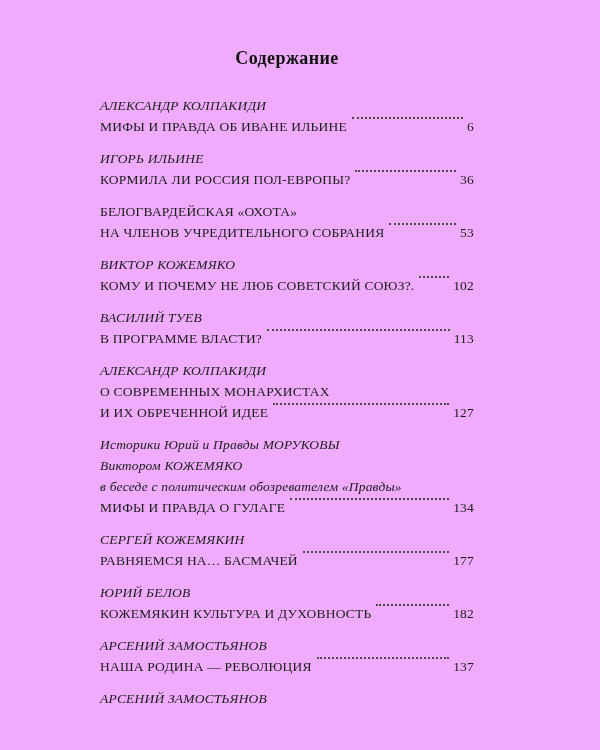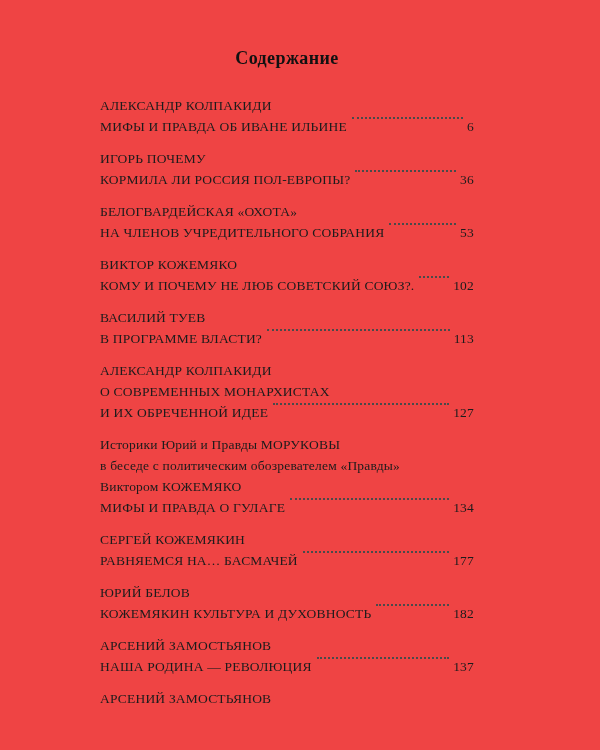--- a/index.html
+++ b/index.html
@@ -5,41 +5,42 @@
   html, body {
     margin: 0;
     padding: 0;
     background: #ffffff;
   }
   .page {
     position: relative;
     width: 600px;
     height: 750px;
     box-sizing: border-box;
-    background: #ef4444;
+    background: #f0abfc;
     padding: 48px 126px 0 100px;
     font-family: "Liberation Serif", "DejaVu Serif", serif;
     color: #1c1c1c;
     overflow: hidden;
   }
   .toc-title {
     margin: 0 0 26px 0;
     text-align: center;
     font-size: 18px;
     font-weight: bold;
     letter-spacing: 0.4px;
     color: #111111;
   }
   .entries {
     width: 100%;
   }
   .entry {
     margin: 0 0 11px 0;
   }
   .author {
+    font-style: italic;
     font-size: 13.5px;
     line-height: 21px;
     letter-spacing: 0.2px;
     white-space: nowrap;
   }
   .title-line {
     font-size: 13.5px;
     line-height: 21px;
     letter-spacing: 0.2px;
     white-space: nowrap;
@@ -78,21 +79,21 @@
   <div class="entries">
       <div class="entry">
         <div class="author">АЛЕКСАНДР КОЛПАКИДИ</div>
         <div class="title-row">
           <span class="title-text">МИФЫ И ПРАВДА ОБ ИВАНЕ ИЛЬИНЕ</span>
           <span class="leader"></span>
           <span class="pagenum">6</span>
         </div>
       </div>
       <div class="entry">
-        <div class="author">ИГОРЬ ПОЧЕМУ</div>
+        <div class="author">ИГОРЬ ИЛЬИНЕ</div>
         <div class="title-row">
           <span class="title-text">КОРМИЛА ЛИ РОССИЯ ПОЛ-ЕВРОПЫ?</span>
           <span class="leader"></span>
           <span class="pagenum">36</span>
         </div>
       </div>
       <div class="entry">
         <div class="title-line">БЕЛОГВАРДЕЙСКАЯ «ОХОТА»</div>
         <div class="title-row">
           <span class="title-text">НА ЧЛЕНОВ УЧРЕДИТЕЛЬНОГО СОБРАНИЯ</span>
@@ -120,22 +121,22 @@
         <div class="author">АЛЕКСАНДР КОЛПАКИДИ</div>
         <div class="title-line">О СОВРЕМЕННЫХ МОНАРХИСТАХ</div>
         <div class="title-row">
           <span class="title-text">И ИХ ОБРЕЧЕННОЙ ИДЕЕ</span>
           <span class="leader"></span>
           <span class="pagenum">127</span>
         </div>
       </div>
       <div class="entry">
         <div class="author">Историки Юрий и Правды МОРУКОВЫ</div>
+        <div class="author">Виктором КОЖЕМЯКО</div>
         <div class="author">в беседе с политическим обозревателем «Правды»</div>
-        <div class="author">Виктором КОЖЕМЯКО</div>
         <div class="title-row">
           <span class="title-text">МИФЫ И ПРАВДА О ГУЛАГЕ</span>
           <span class="leader"></span>
           <span class="pagenum">134</span>
         </div>
       </div>
       <div class="entry">
         <div class="author">СЕРГЕЙ КОЖЕМЯКИН</div>
         <div class="title-row">
           <span class="title-text">РАВНЯЕМСЯ НА… БАСМАЧЕЙ</span>

